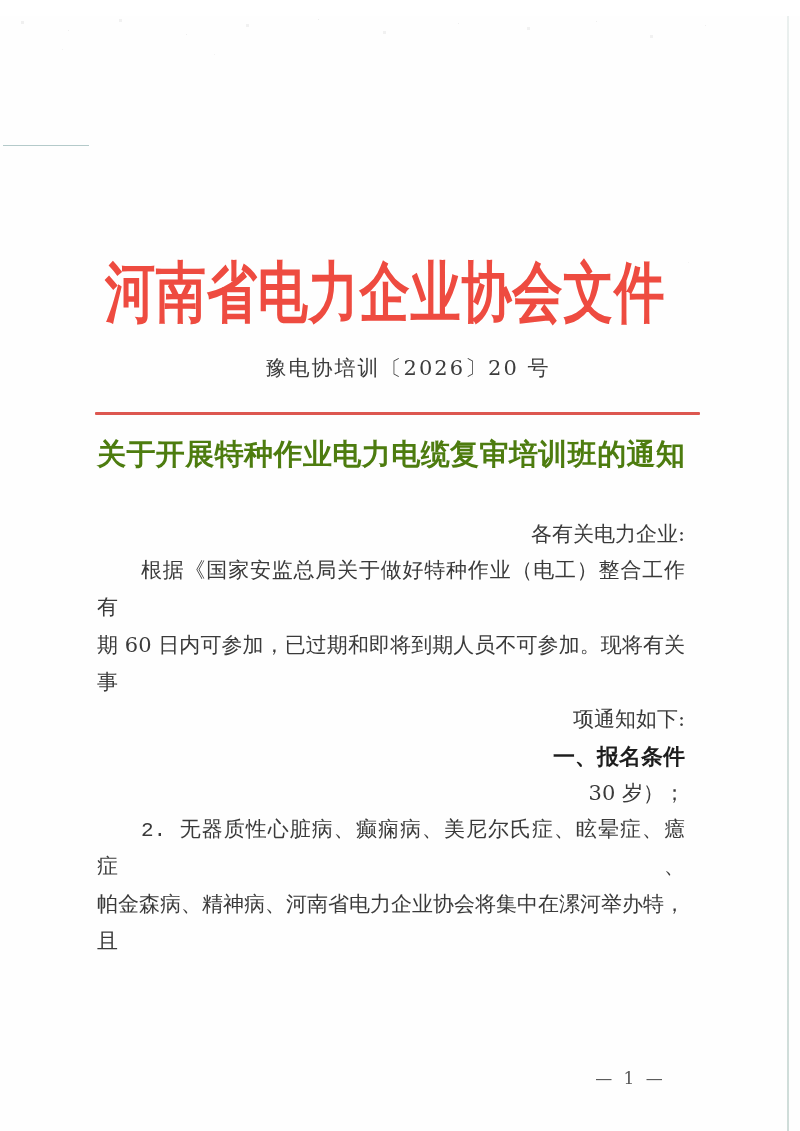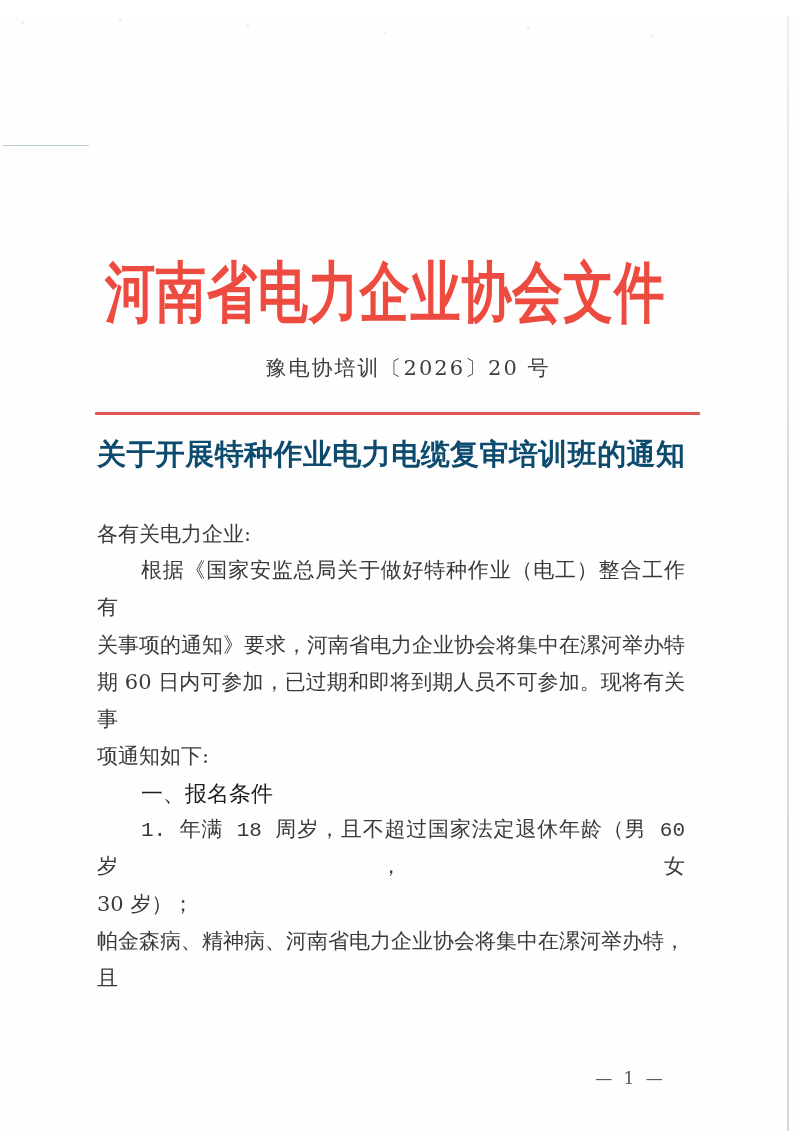--- a/index.html
+++ b/index.html
@@ -40,33 +40,33 @@
     position:absolute;top:338px;left:8px;width:800px;
     text-align:center;font-size:21px;color:#3c3c3c;letter-spacing:2px;
   }
   .red-divider{
     position:absolute;top:396px;left:95px;width:605px;height:3px;
     border-radius:1px;
   }
   
   .notice-title{
     position:absolute;top:419px;left:97px;width:588px;
-    font-size:29px;font-weight:bold;color:#0c4a6e;
+    font-size:29px;font-weight:bold;color:#4d7c0f;
     white-space:nowrap;text-align:justify;text-align-last:justify;
   }
   
   .body-text{
     position:absolute;top:500px;left:97px;width:588px;
     font-size:21px;line-height:37px;color:#3a3a3a;
   }
-  .line{text-align:left;}
+  .line{text-align:right;}
   .line.just{text-align:justify;text-align-last:justify;}
   .line.indent{text-indent:44px;font-family:Liberation Mono, monospace;}
   .line.hd{
-    font-weight:normal;color:#1d1d1d;font-size:22px;
+    font-weight:bold;color:#1d1d1d;font-size:22px;
     font-family:"DejaVu Sans","Liberation Sans",sans-serif;
   }
   .page-number{
     position:absolute;top:1052px;left:558px;width:145px;
     text-align:center;font-size:17px;color:#555;letter-spacing:3px;
     font-family:"DejaVu Serif","Liberation Serif",serif;
   }
 </style>
 </head>
 <body>
@@ -82,24 +82,23 @@
   <div class="doc-number">豫电协培训〔2026〕20 号</div>
 
   <div class="red-divider" style="background: rgb(221, 87, 80);"></div>
 
   <div class="notice-title">关于开展特种作业电力电缆复审培训班的通知</div>
 
   <div class="body-text">
 
   <div class="line">各有关电力企业:</div>
       <div class="line indent just">根据《国家安监总局关于做好特种作业（电工）整合工作有</div>
-      <div class="line just">关事项的通知》要求，河南省电力企业协会将集中在漯河举办特</div>
       <div class="line just">期 60 日内可参加，已过期和即将到期人员不可参加。现将有关事</div>
       <div class="line">项通知如下:</div>
       <div class="line indent hd">一、报名条件</div>
-      <div class="line indent just">1. 年满 18 周岁，且不超过国家法定退休年龄（男 60 岁，女</div>
       <div class="line">30 岁）；</div>
+      <div class="line indent just">2. 无器质性心脏病、癫痫病、美尼尔氏症、眩晕症、癔症、</div>
       <div class="line just">帕金森病、精神病、河南省电力企业协会将集中在漯河举办特，且</div>
     </div>
 
   <div class="page-number">— 1 —</div>
 
 </div>
 
 </body></html>

